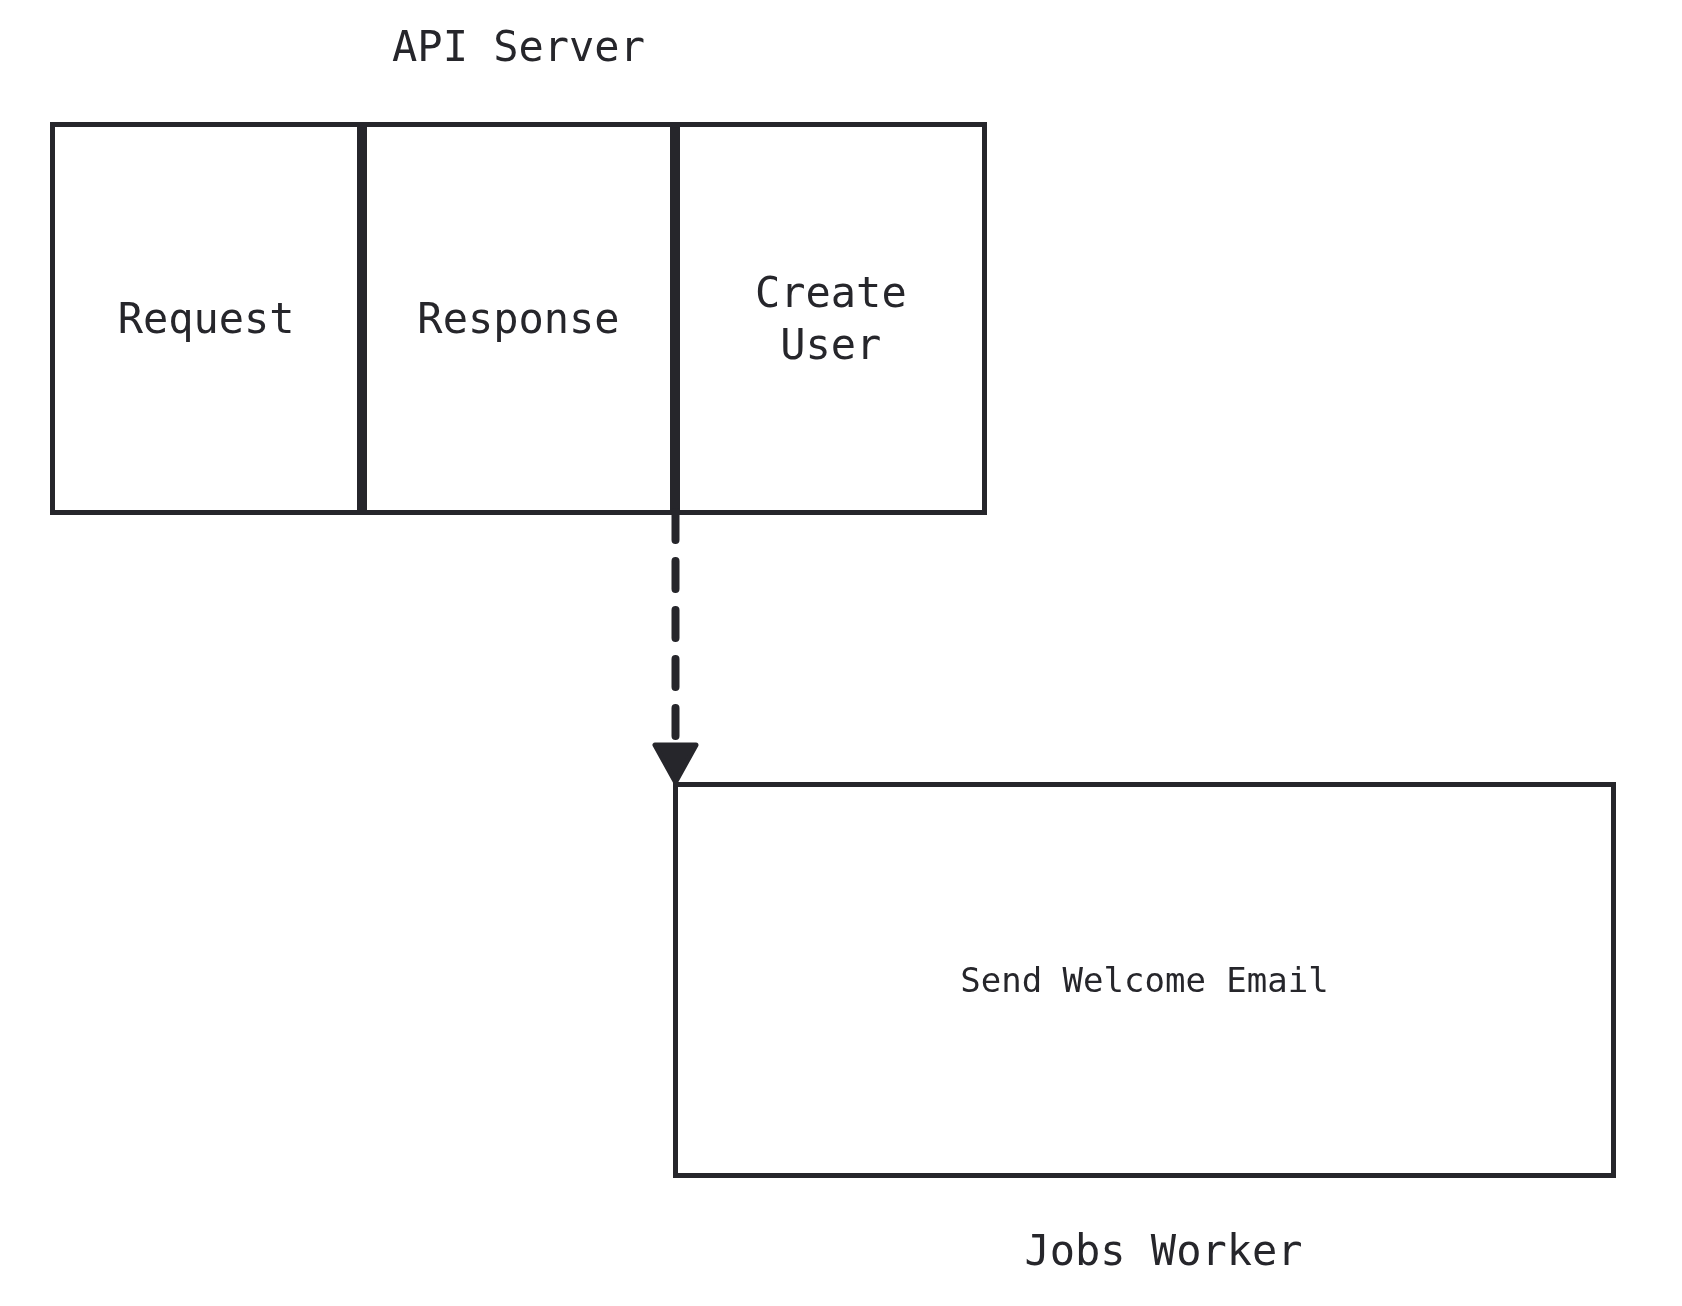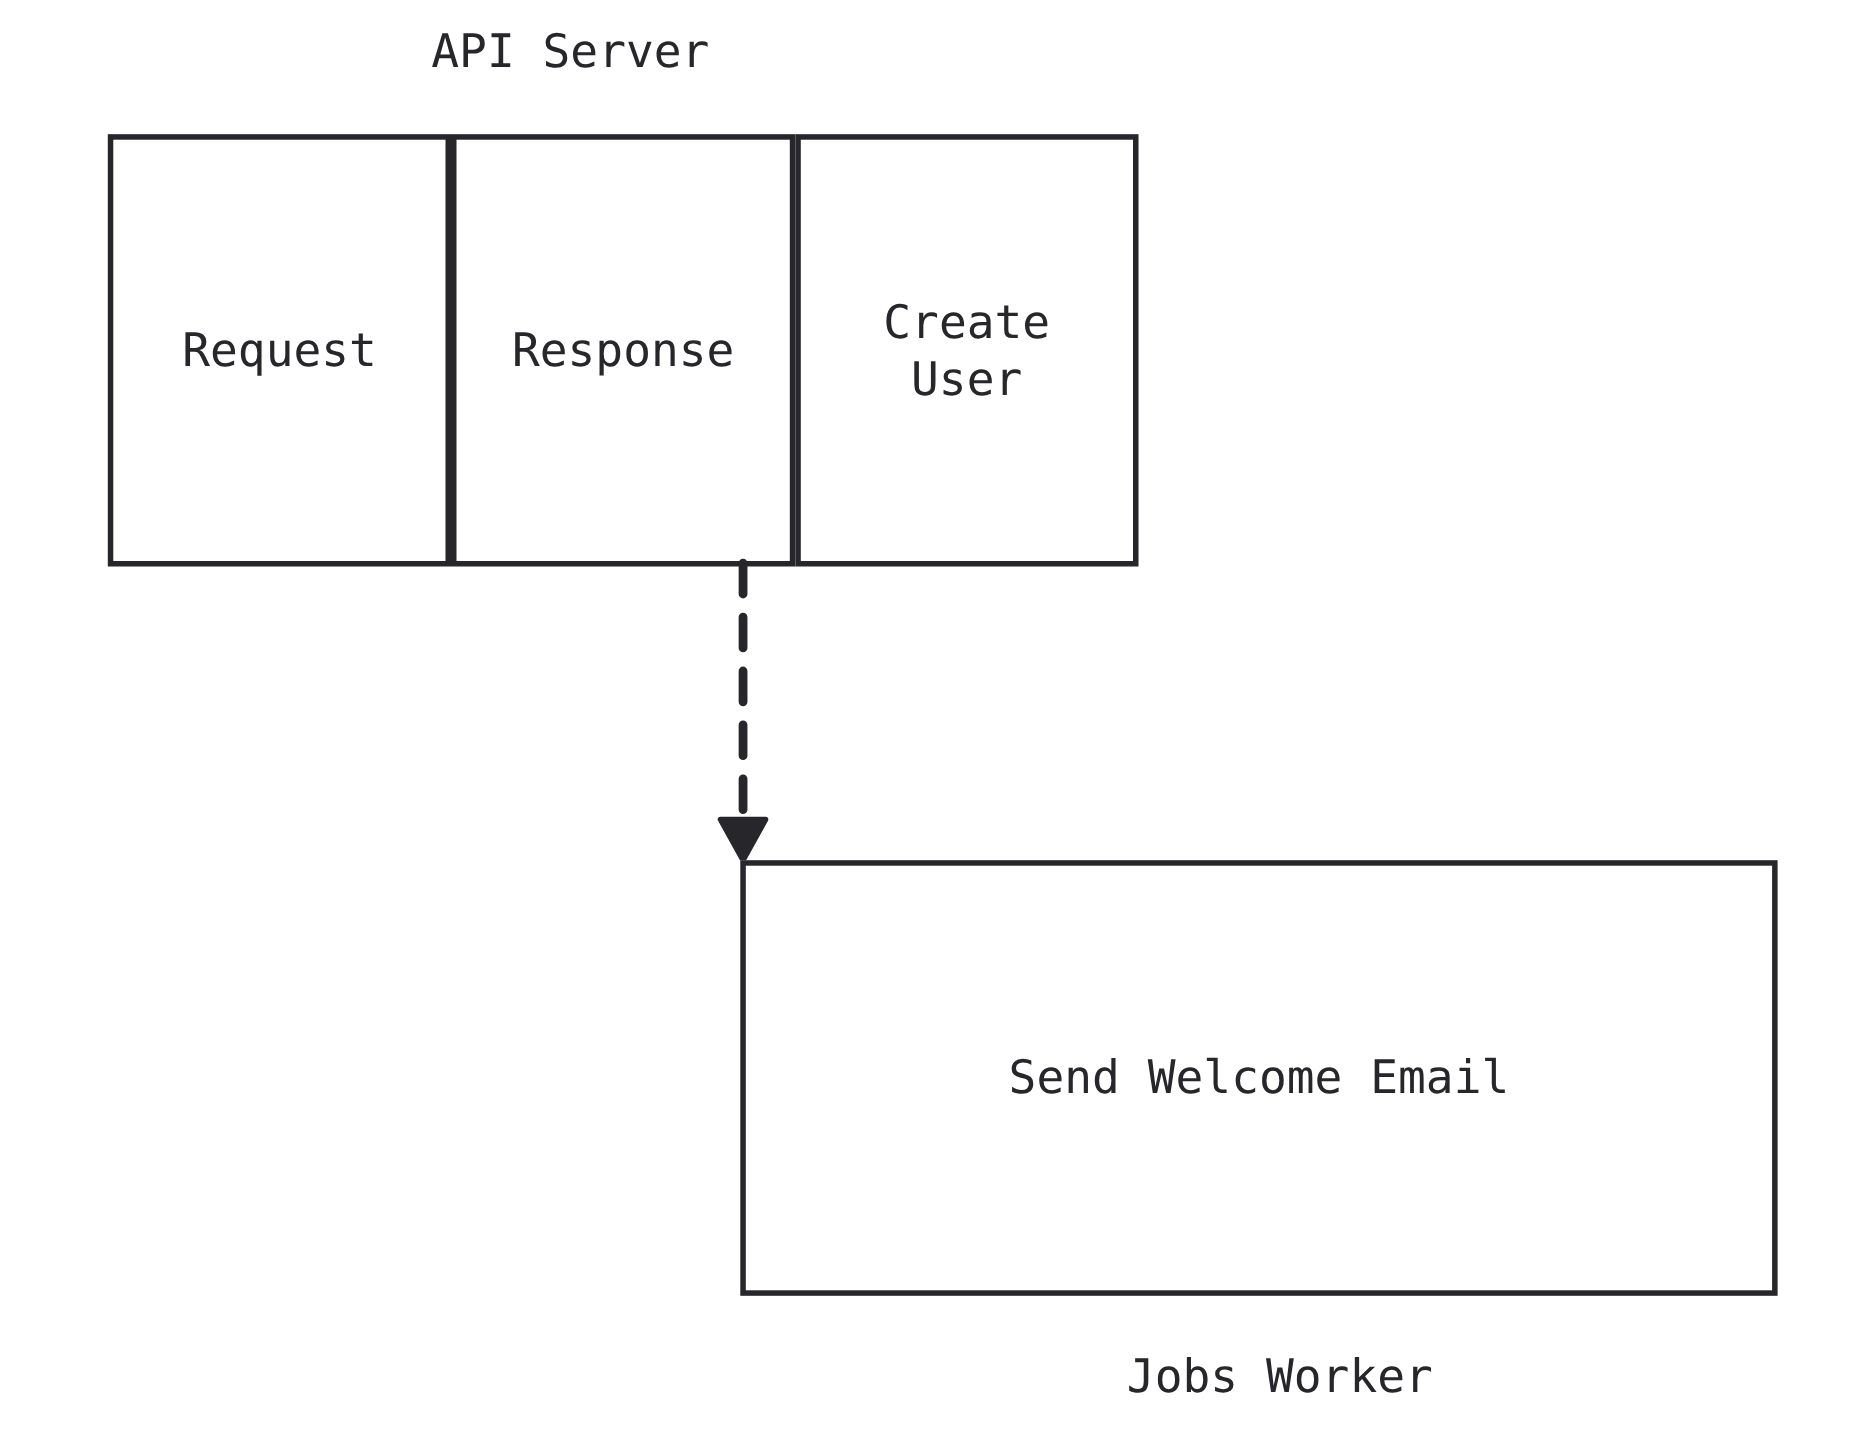--- a/index.html
+++ b/index.html
@@ -28,21 +28,20 @@
   }
   .api-group-label { left: 50px; width: 937px; top: 22px; }
   .jobs-group-label { left: 692px; width: 943px; top: 1226px; }
   .node-row {
     position: absolute;
     left: 50px;
     top: 122px;
     width: 937px;
     height: 393px;
     display: flex;
-    margin-left: 48px;
   }
   .node {
     flex: 1 1 0;
     border: 5px solid var(--stroke);
     background: var(--bg);
     display: flex;
     align-items: center;
     justify-content: center;
     text-align: center;
     font-size: 42px;
@@ -55,21 +54,21 @@
     left: 673px;
     top: 782px;
     width: 943px;
     height: 396px;
     border: 5px solid var(--stroke);
     background: var(--bg);
     display: flex;
     align-items: center;
     justify-content: center;
     text-align: center;
-    font-size: 42px;
+    font-size: 34px;
     line-height: 52px;
   }
   .arrow-overlay {
     position: absolute;
     left: 0;
     top: 0;
     width: 1682px;
     height: 1306px;
     pointer-events: none;
   }

